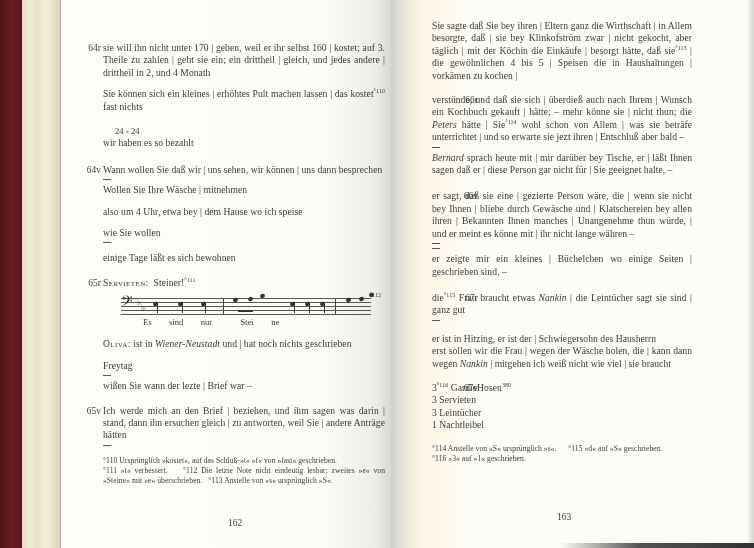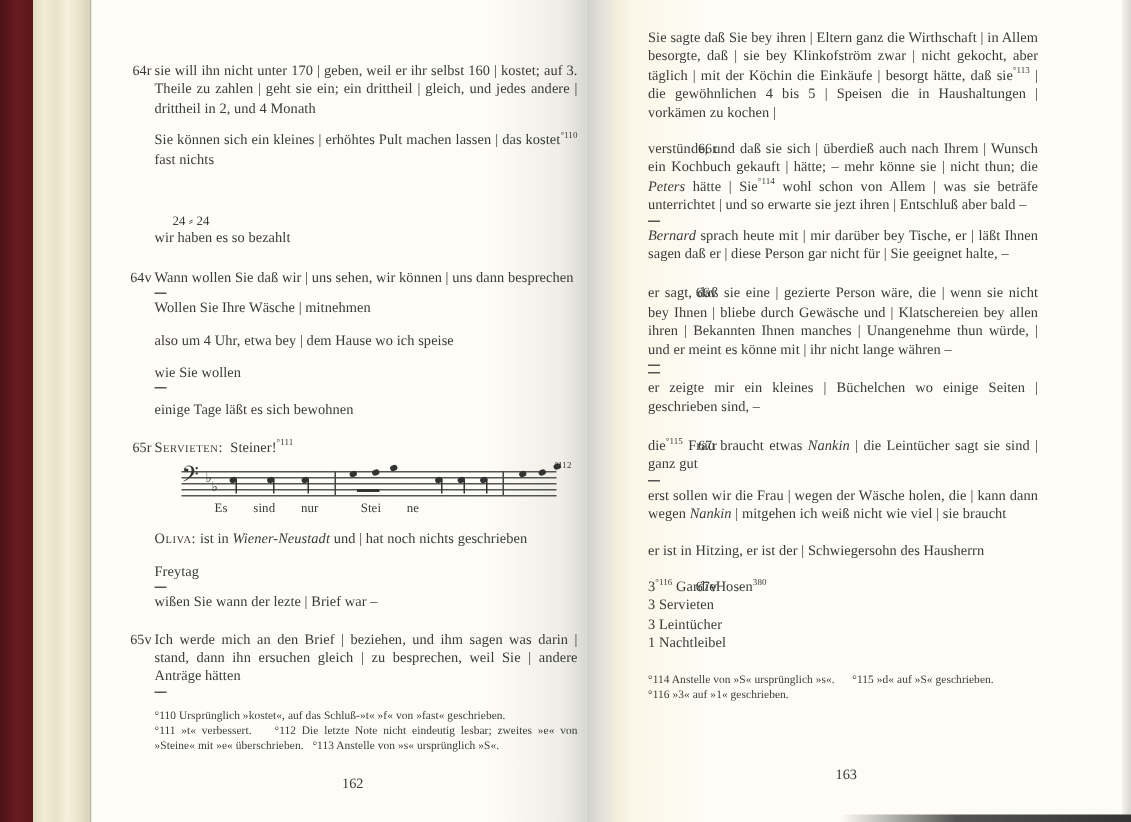--- a/index.html
+++ b/index.html
@@ -85,21 +85,21 @@
 <div class="page-right"></div>
 <div class="right-edge"></div>
 <div class="bottom-shadow"></div>
 
 <div class="col col-left">
 
   <div class="entry">
     <span class="marker">64r</span>
     <p>sie will ihn nicht unter 170 | geben, weil er ihr selbst 160 | kostet; auf 3. Theile zu zahlen | geht sie ein; ein drittheil | gleich, und jedes andere | drittheil in 2, und 4 Monath</p>
     <p style="margin-top:9px"><span>Sie können sich ein kleines | erhöhtes Pult machen lassen | das kostet</span><span class="sup">°110</span><span> fast nichts</span></p>
-    <p class="indent" style="margin-top:28px;font-size:8.6px">24 ⸗ 24</p>
+    <p class="indent" style="margin-top:12px;font-size:8.6px">24 ⸗ 24</p>
     <p style="">wir haben es so bezahlt</p>
   </div>
 
   <div class="entry" style="margin-top:14px">
     <span class="marker">64v</span>
     <p>Wann wollen Sie daß wir | uns sehen, wir können | uns dann besprechen</p>
     <span class="dash"></span>
     <p>Wollen Sie Ihre Wäsche | mitnehmen</p>
     <p style="margin-top:9px">also um 4 Uhr, etwa bey | dem Hause wo ich speise</p>
     <p style="margin-top:9px">wie Sie wollen</p>
@@ -154,21 +154,21 @@
     </div>
 
     <p><span class="sc">Oliva:</span><span> ist in </span><span class="it">Wiener-Neustadt</span><span> und | hat noch nichts geschrieben</span></p>
     <p style="margin-top:9px">Freytag</p>
     <span class="dash"></span>
     <p>wißen Sie wann der lezte | Brief war –</p>
   </div>
 
   <div class="entry" style="margin-top:12px">
     <span class="marker">65v</span>
-    <p>Ich werde mich an den Brief | beziehen, und ihm sagen was darin | stand, dann ihn ersuchen gleich | zu besprechen, weil Sie | andere Anträge hätten</p>
+    <p>Ich werde mich an den Brief | beziehen, und ihm sagen was darin | stand, dann ihn ersuchen gleich | zu antworten, weil Sie | andere Anträge hätten</p>
     <span class="dash"></span>
   </div>
 
   <div class="footnotes">
     <p>°110 Ursprünglich »kostet«, auf das Schluß-»t« »f« von »fast« geschrieben.</p>
     <p><span>°111 »t« verbessert.</span>&nbsp;&nbsp;&nbsp;&nbsp;<span>°112 Die letzte Note nicht eindeutig lesbar; zweites »e« von »Steine« mit »e« überschrieben.</span>&nbsp;&nbsp;&nbsp;<span>°113 Anstelle von »s« ursprünglich »S«.</span></p>
   </div>
 </div>
 <div class="page-number pn-left">162</div>
 
@@ -190,22 +190,22 @@
     <p>er sagt, daß sie eine | gezierte Person wäre, die | wenn sie nicht bey Ihnen | bliebe durch Gewäsche und | Klatschereien bey allen ihren | Bekannten Ihnen manches | Unangenehme thun würde, | und er meint es könne mit | ihr nicht lange währen –</p>
     <span class="dash"></span>
     <span class="dash"></span>
     <p>er zeigte mir ein kleines | Büchelchen wo einige Seiten | geschrieben sind, –</p>
   </div>
 
   <div class="entry" style="margin-top:14px">
     <span class="marker">67r</span>
     <p><span>die</span><span class="sup">°115</span><span> Frau braucht etwas </span><span class="it">Nankin</span><span> | die Leintücher sagt sie sind | ganz gut</span></p>
     <span class="dash"></span>
+    <p style="margin-top:12px">er ist in Hitzing, er ist der | Schwiegersohn des Hausherrn</p>
     <p><span>erst sollen wir die Frau | wegen der Wäsche holen, die | kann dann wegen </span><span class="it">Nankin</span><span> | mitgehen ich weiß nicht wie viel | sie braucht</span></p>
-    <p style="margin-top:12px">er ist in Hitzing, er ist der | Schwiegersohn des Hausherrn</p>
   </div>
 
   <div class="entry" style="margin-top:12px">
     <span class="marker">67v</span>
     <span class="list-line"><span>3</span><span class="sup">°116</span><span> GardieHosen</span><span class="sup">380</span></span>
     <span class="list-line"><span>3</span><span> Servieten</span></span>
     <span class="list-line"><span>3</span><span> Leintücher</span></span>
     <span class="list-line"><span>1</span><span> Nachtleibel</span></span>
   </div>
 

